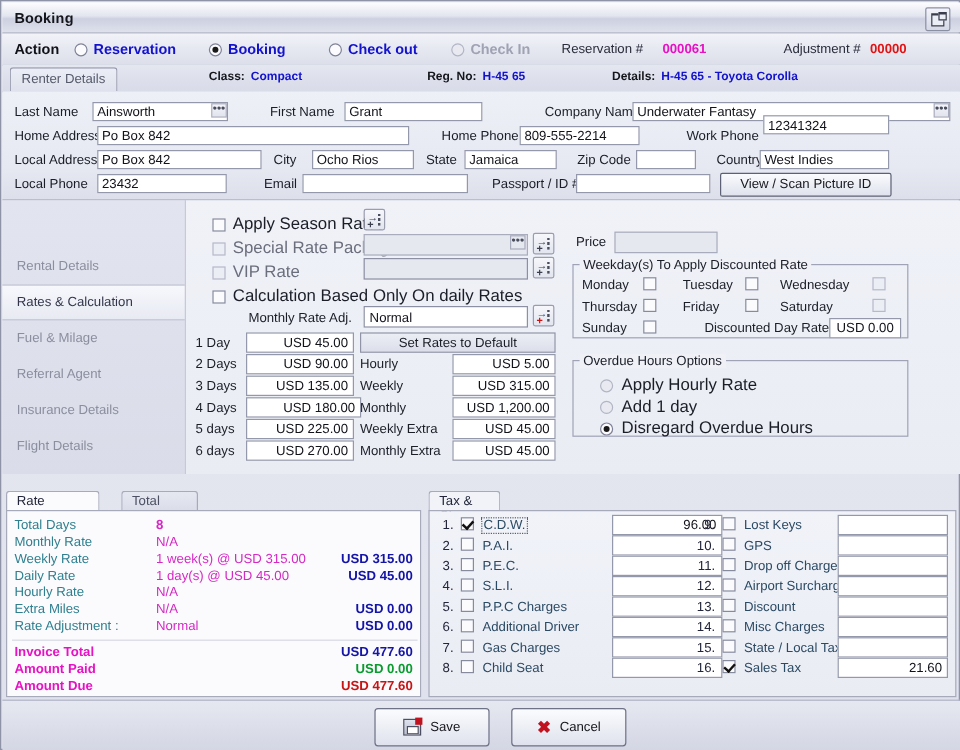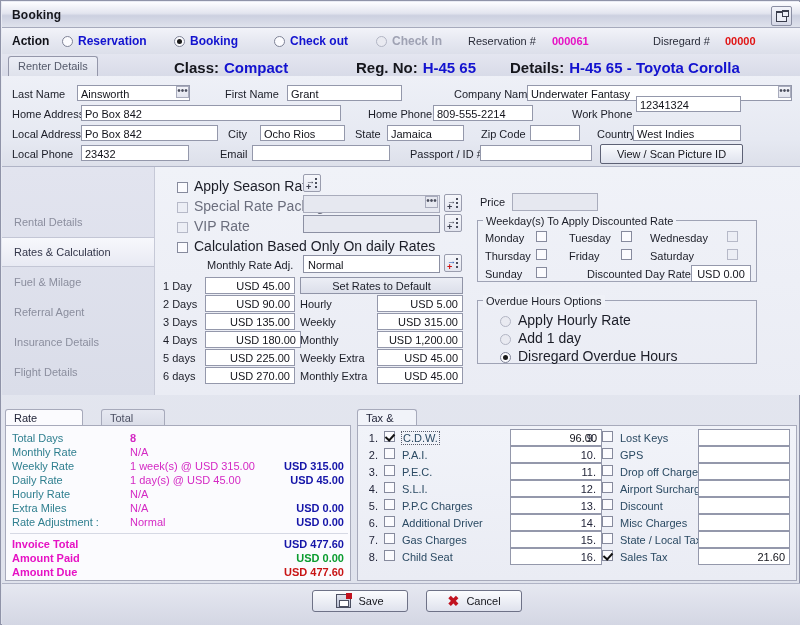--- a/index.html
+++ b/index.html
@@ -70,21 +70,21 @@
     background:linear-gradient(180deg,#e4e6f0,#d8dbe8);
     border-bottom:1px solid #a9adc0;
   }
   .rd-tab{
     position:absolute;left:6px;top:2px;height:20px;padding:3px 9px 0 9px;
     background:linear-gradient(180deg,#eceef6,#dfe2ec);
     border:1px solid #9497aa;border-bottom:none;
     border-radius:3px 3px 0 0;font-size:11px;color:#555a6b;
     box-sizing:border-box;
   }
-  .db-pair{position:absolute;top:5px;font-size:15px;}
+  .db-pair{position:absolute;top:5px;font-size:10px;}
   .db-k{font-weight:bold;color:#15161c;}
   .db-v{font-weight:bold;color:#1212cf;margin-left:5px;}
   
   .renterform{
     position:absolute;left:1px;top:75px;width:798px;height:90px;
     background:linear-gradient(180deg,#eef0f7 0%,#e6e9f2 70%,#dde0ea 100%);
     border-bottom:1px solid #b0b4c6;
   }
   .fl{position:absolute;font-size:11px;color:#1b1d27;}
   .fi{
@@ -228,21 +228,21 @@
     box-sizing:border-box;font-size:11px;color:#12131a;text-align:right;
     padding:1px 4px 0 0;line-height:15px;
   }
   
   .footer{
     position:absolute;left:1px;top:582px;width:798px;height:42px;
     background:linear-gradient(180deg,#e6e8f1,#d3d6e3);
     border-top:1px solid #b0b4c6;
   }
   .fbtn{
-    position:absolute;top:6px;height:22px;
+    position:absolute;top:6px;height:32px;
     background:linear-gradient(180deg,#fbfcfe,#dfe2ed);
     border:1px solid #6e melhor;border:1px solid #6e7287;border-radius:3px;
     display:flex;align-items:center;justify-content:center;gap:7px;
     font-size:11px;color:#15161c;box-sizing:border-box;
   }
   .save-ico{
     width:13px;height:12px;position:relative;flex:none;
     background:linear-gradient(180deg,#dfe3ee,#b9bfd2);
     border:1px solid #4b4f61;
   }
@@ -280,21 +280,21 @@
     </div>
     <div class="ab-radio" style="left:272px">
       <span class="radio"></span><span class="ab-rtext">Check out</span>
     </div>
     <div class="ab-radio" style="left:374px">
       <span class="radio dis"></span><span class="ab-rtext dis">Check In</span>
     </div>
 
     <div class="ab-small" style="left:466px">Reservation #</div>
     <div class="ab-val" style="left:550px;color:#e612c4">000061</div>
-    <div class="ab-small" style="left:651px">Disregard #</div>
+    <div class="ab-small" style="left:651px">Adjustment #</div>
     <div class="ab-val" style="left:723px;color:#e01414">00000</div>
   </div>
 
   <div class="detailbar">
     <div class="rd-tab">Renter Details</div>
     <div class="db-pair" style="left:172px">
       <span class="db-k">Class:</span><span class="db-v">Compact</span>
     </div>
     <div class="db-pair" style="left:354px">
       <span class="db-k">Reg. No:</span><span class="db-v">H-45 65</span>

